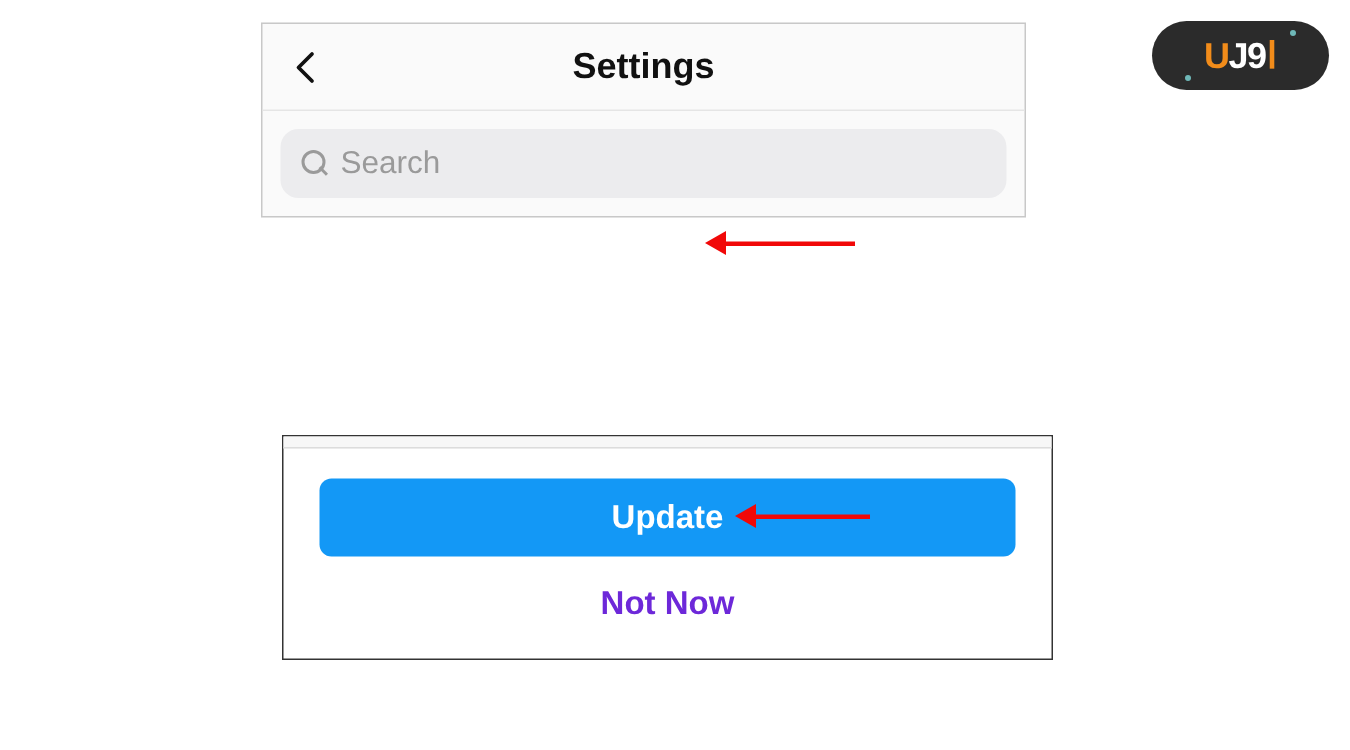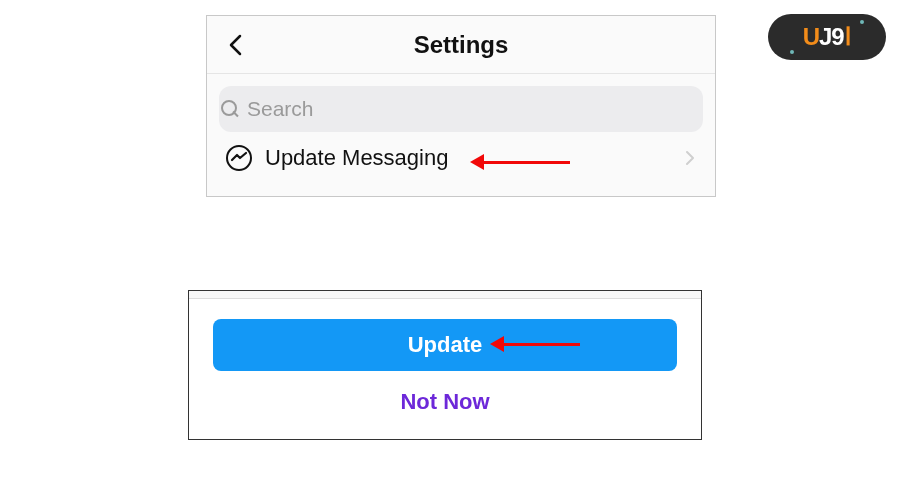--- a/index.html
+++ b/index.html
@@ -35,21 +35,21 @@
       position: absolute;
       width: 4px; height: 4px;
       border-radius: 50%;
       background: #6fb8b8;
     }
 
     
     .settings-panel {
       position: absolute;
       top: 15px;
-      left: 206px;
+      left: 174px;
       width: 510px;
       border: 1px solid #c8c8c8;
       background: #fafafa;
     }
     .settings-header {
       position: relative;
       height: 58px;
       display: flex;
       align-items: center;
       justify-content: center;
@@ -69,21 +69,21 @@
       font-weight: 700;
       color: #111;
     }
     .settings-body { padding: 12px; }
     .search-bar {
       height: 46px;
       background: #ececee;
       border-radius: 12px;
       display: flex;
       align-items: center;
-      padding: 0 2px;
+      padding: 0 14px;
       gap: 8px;
     }
     .search-bar .mag {
       width: 18px; height: 18px; position: relative; flex: 0 0 auto;
     }
     .search-bar .mag::before {
       content: "";
       position: absolute;
       width: 12px; height: 12px;
       border: 2px solid #9a9a9a;
@@ -205,34 +205,20 @@
         <polyline points="13,3 4,12 13,21" fill="none" stroke="#111" stroke-width="2.5" stroke-linecap="round" stroke-linejoin="round"></polyline>
       </svg>
     </div>
     <div class="settings-title">Settings</div>
   </div>
   <div class="settings-body">
     <div class="search-bar">
       <span class="mag"></span>
       <span class="search-placeholder">Search</span>
     </div>
-    <div class="row-item">
-      <span class="msg-icon">
-        <svg viewBox="0 0 28 28">
-          <circle cx="14" cy="14" r="12" fill="none" stroke="#111" stroke-width="2"></circle>
-          <path d="M7 16 L12 11 L15 14 L21 9" fill="none" stroke="#111" stroke-width="2.2" stroke-linecap="round" stroke-linejoin="round"></path>
-        </svg>
-      </span>
-      <span class="row-label">Update Messaging</span>
-      <span class="chevron-right">
-        <svg viewBox="0 0 10 16">
-          <polyline points="2,2 8,8 2,14" fill="none" stroke="#cfcfcf" stroke-width="2" stroke-linecap="round" stroke-linejoin="round"></polyline>
-        </svg>
-      </span>
-    </div>
   </div>
 </div>
 
 <div class="red-arrow ra1">
   <div class="head"></div>
     <div class="shaft"></div>
 </div>
 
 <div class="prompt-panel">
   <div class="prompt-topline"></div>

